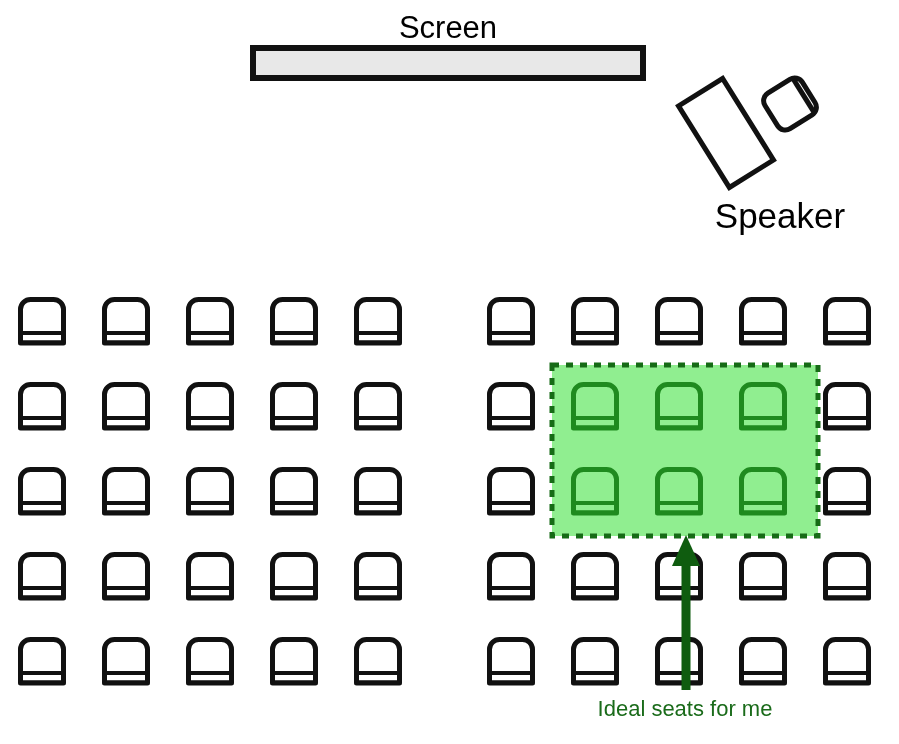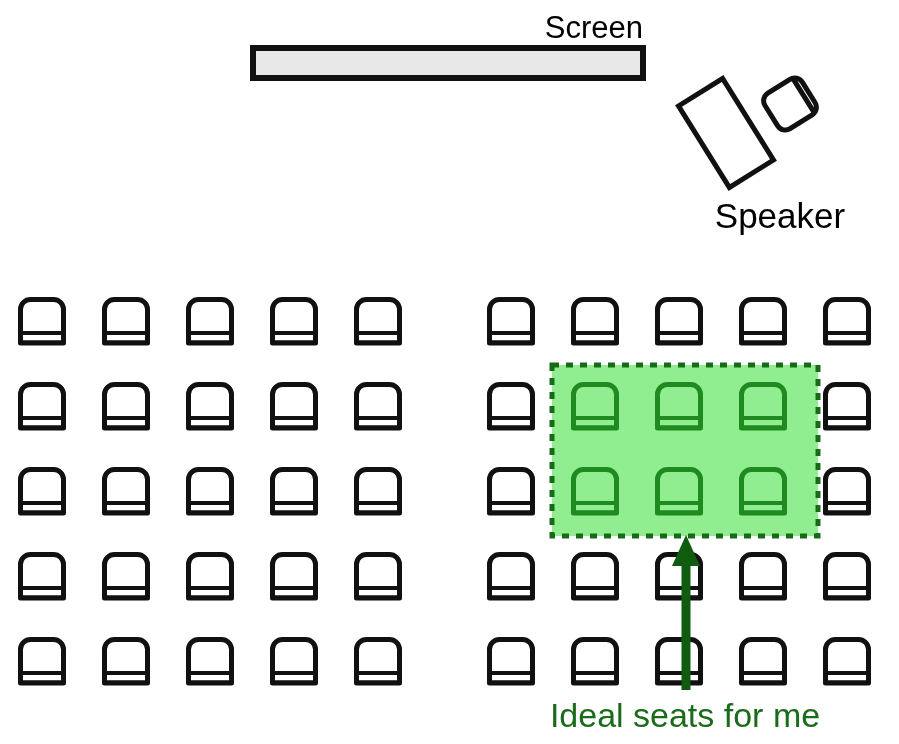--- a/index.html
+++ b/index.html
@@ -23,40 +23,40 @@
     top: 0;
     width: 899px;
     height: 744px;
     display: block;
   }
   .screen-label-inner {
     position: absolute;
     left: 253px;
     top: 10px;
     width: 390px;
-    text-align: right;
+    text-align: center;
     font-size: 31px;
     color: #000000;
   }
   .speaker-label {
     position: absolute;
     left: 700px;
     top: 196px;
     width: 160px;
     text-align: center;
     font-size: 35px;
     color: #000000;
   }
   .ideal-label {
     position: absolute;
     left: 520px;
     top: 696px;
     width: 330px;
     text-align: center;
-    font-size: 34px;
+    font-size: 22px;
     color: #1a6b1a;
   }
 </style>
 </head>
 <body>
 
 <div id="stage">
 
   <svg id="diagram-svg" viewBox="0 0 899 744" xmlns="http://www.w3.org/2000/svg">
     <defs>

